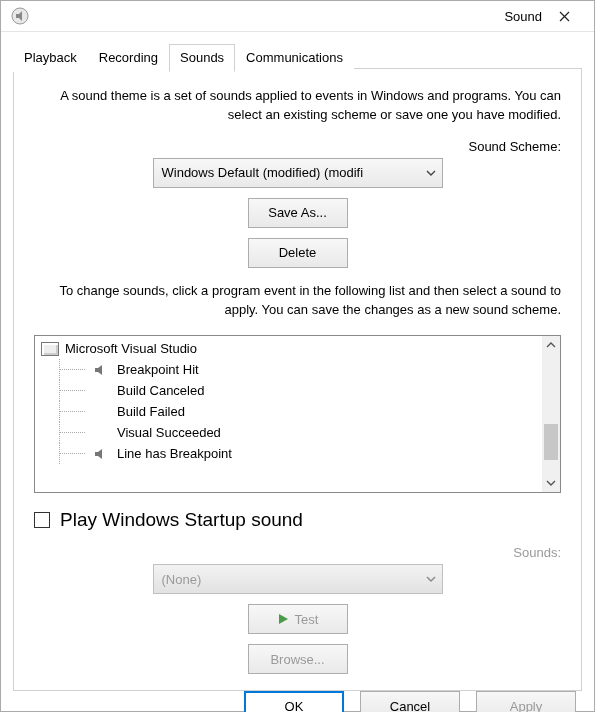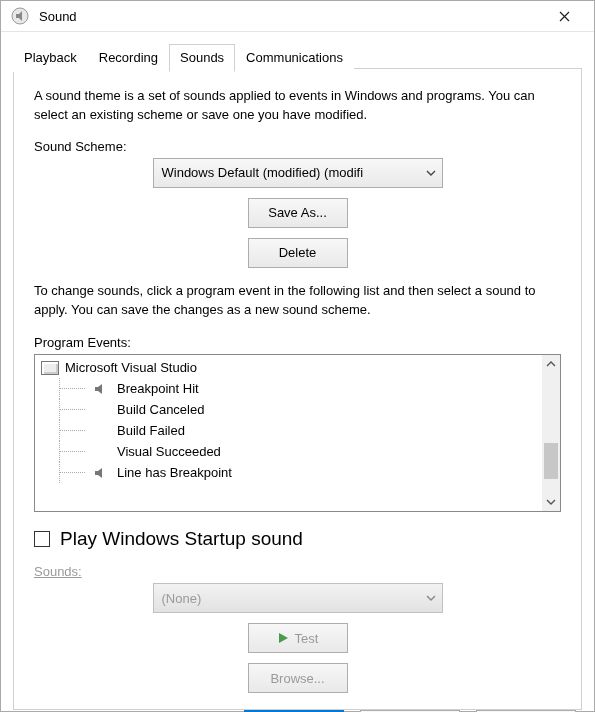--- a/index.html
+++ b/index.html
@@ -13,20 +13,21 @@
     height: 712px;
     overflow: hidden;
   }
   .window {
     width: 595px;
     height: 712px;
     border: 1px solid #aaa;
     background: #fff;
     display: flex;
     flex-direction: column;
+    text-align: right;
   }
   .titlebar {
     height: 34px;
     display: flex;
     align-items: center;
     padding: 0 8px 0 10px;
     border-bottom: 1px solid #e5e5e5;
   }
   .titlebar .icon {
     width: 18px; height: 18px;
@@ -135,21 +136,21 @@
   .scrollbar {
     position:absolute; right:0; top:0; bottom:0; width:18px;
     background:#f0f0f0;
     display:flex; flex-direction:column;
   }
   .scroll-btn { height:18px; display:flex; align-items:center; justify-content:center; color:#555;}
   .scroll-track { flex:1; position:relative; }
   .scroll-thumb { position:absolute; left:2px; right:2px; top:70px; height:36px; background:#c7c7c7; }
   .check-row { display:flex; align-items:center; gap:10px; font-size:19px; margin-bottom:14px;}
   .checkbox { width:16px; height:16px; border:1px solid #333; background:#fff; }
-  .sounds-label { color:#9a9a9a; font-size:13px; margin-bottom:4px;text-decoration:underline;}
+  .sounds-label { color:#9a9a9a; font-size:13px; margin-bottom:4px;}
   .combo.disabled { color:#9a9a9a; background:linear-gradient(#f2f2f2,#e2e2e2); border-color:#c0c0c0;}
   .row.sounds { margin-bottom:0; }
   .row.sounds .combo { width:290px; }
   .bottom-bar {
     height:60px;
     display:flex;
     align-items:center;
     justify-content:flex-end;
     gap:16px;
     padding: 0 18px;
@@ -197,21 +198,20 @@
                 <path d="M1 1 L5 5 L9 1" stroke="#444" fill="none" stroke-width="1.4"></path>
               </svg>
           </span>
         </div>
         <div class="btn">Save As...</div>
         <div class="btn">Delete</div>
       </div>
 
       <div class="desc2">To change sounds, click a program event in the following list and then select a sound to apply.  You can save the changes as a new sound scheme.</div>
 
-      <div class="label">Program Events:</div>
       <div class="listbox">
         <div class="list-inner">
           <div class="list-row">
             <span class="root-icon"></span>
             <span>Microsoft Visual Studio</span>
           </div>
           <div id="events-container">
               <div class="list-row">
                 <span class="tree-gutter"></span>
                 <span class="speaker">

